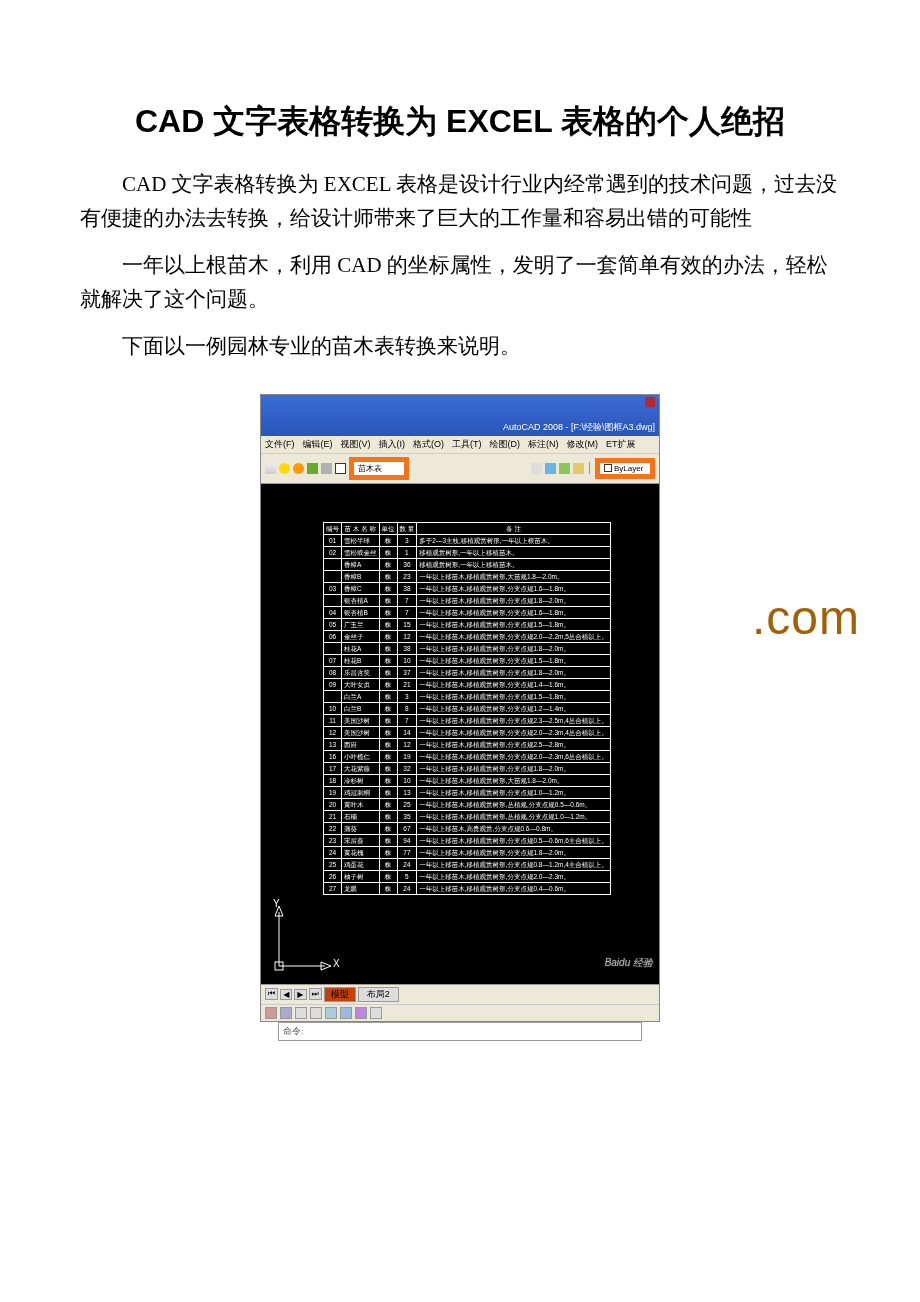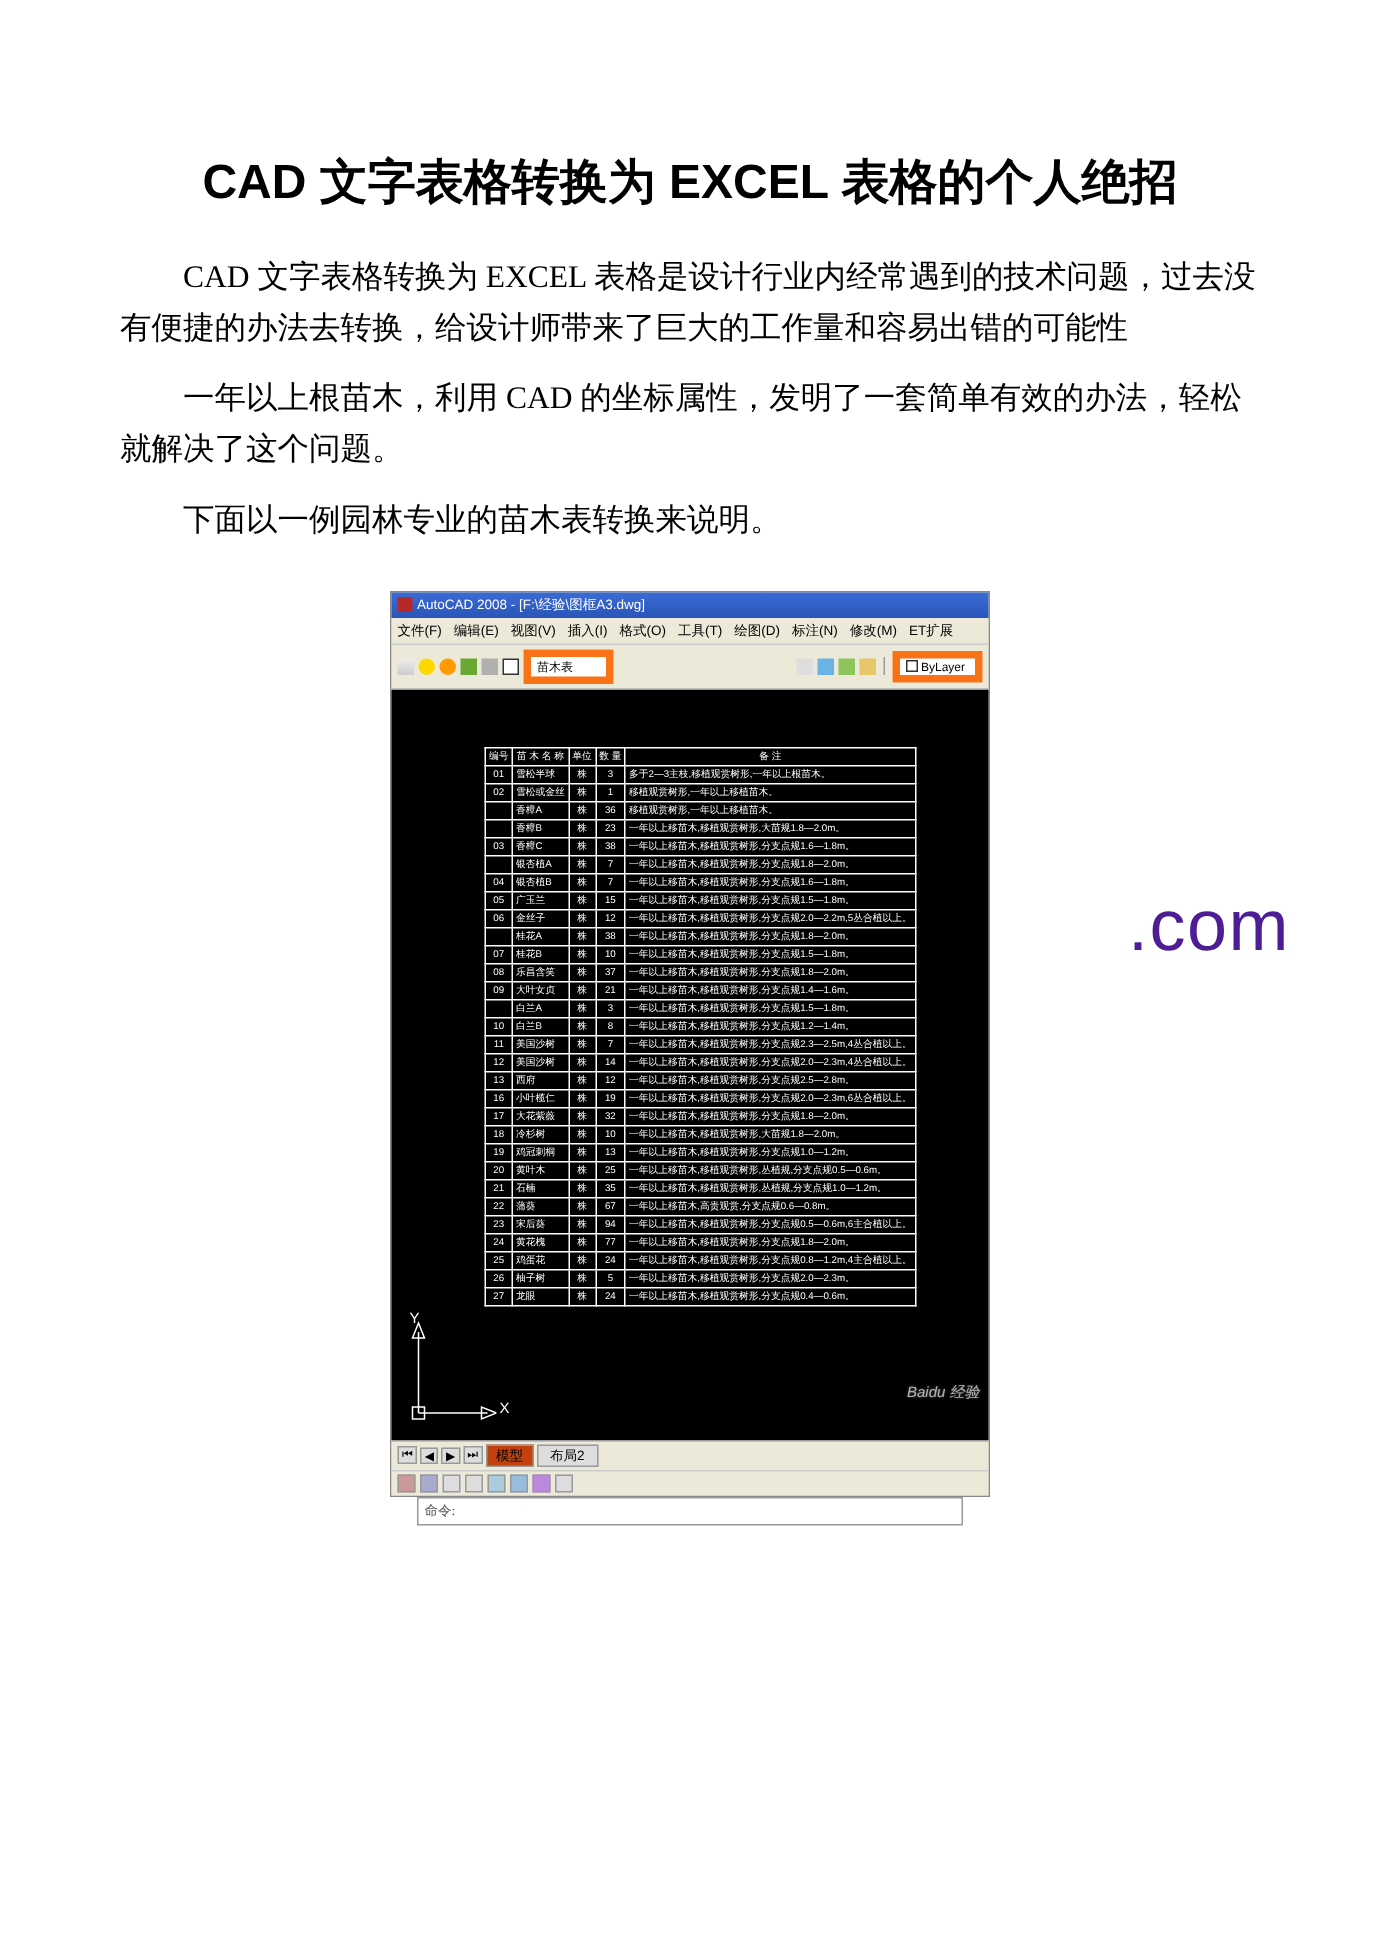--- a/index.html
+++ b/index.html
@@ -22,41 +22,42 @@
     font-size: 21px;
     line-height: 1.6;
     text-indent: 2em;
     margin-bottom: 14px;
   }
   .watermark {
     position: absolute;
     right: 60px;
     top: 590px;
     font-size: 48px;
-    color: #4c1d95;
+    color: #a16207;
     font-family: Arial, sans-serif;
     z-index: 5;
     letter-spacing: 1px;
   }
   .screenshot {
     width: 400px;
     margin: 30px auto 0 auto;
     border: 1px solid #888;
     background: #ece9d8;
     font-family: "SimSun", sans-serif;
     position: relative;
   }
   .titlebar {
     background: linear-gradient(#3a6bd6, #2a55b8);
     color: #fff;
     font-size: 9px;
     padding: 2px 4px;
     display: flex;
-    align-items: center;
-    gap: 3px;
+    align-items: flex-end;
+    gap: 14px;
+    flex-direction: column;
   }
   .titlebar .icon-sq {
     width: 10px; height: 10px; background: #b6292b; display: inline-block;
   }
   .menubar {
     background: #ece9d8;
     font-size: 9px;
     padding: 2px 4px;
     display: flex;
     gap: 8px;
@@ -129,21 +130,21 @@
     background: #ece9d8;
     padding: 2px 4px;
     display: flex;
     gap: 3px;
     border-top: 1px solid #ccc;
   }
   .status-ico { width: 12px; height: 12px; display: inline-block; border: 1px solid #999; }
   .baidu-wm {
     position: absolute;
     right: 6px;
-    bottom: 25px;
+    bottom: 14px;
     font-size: 10px;
     color: #fff;
     opacity: 0.7;
     font-family: Arial;
     font-style: italic;
     text-shadow: 0 0 2px rgba(255,255,255,0.5);
   }
   .cmdline {
     margin-top: 2px;
     border: 1px solid #999;

